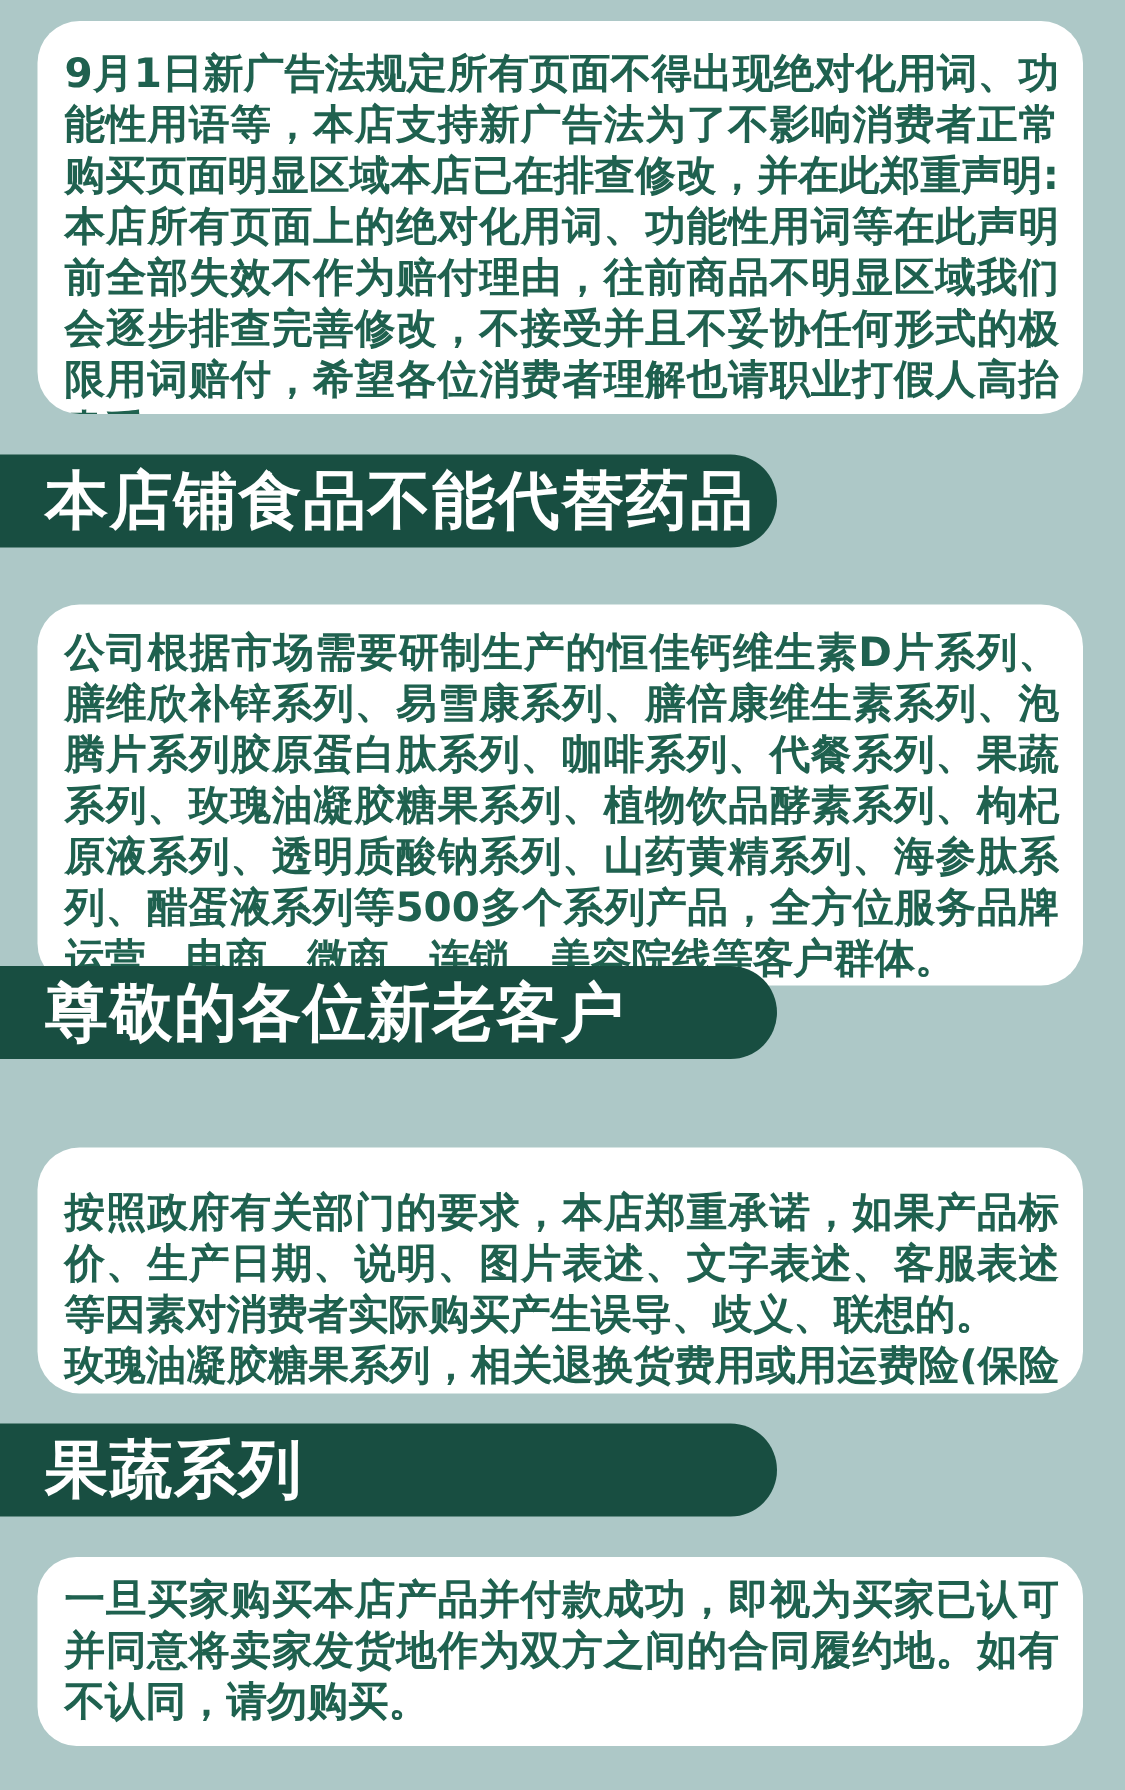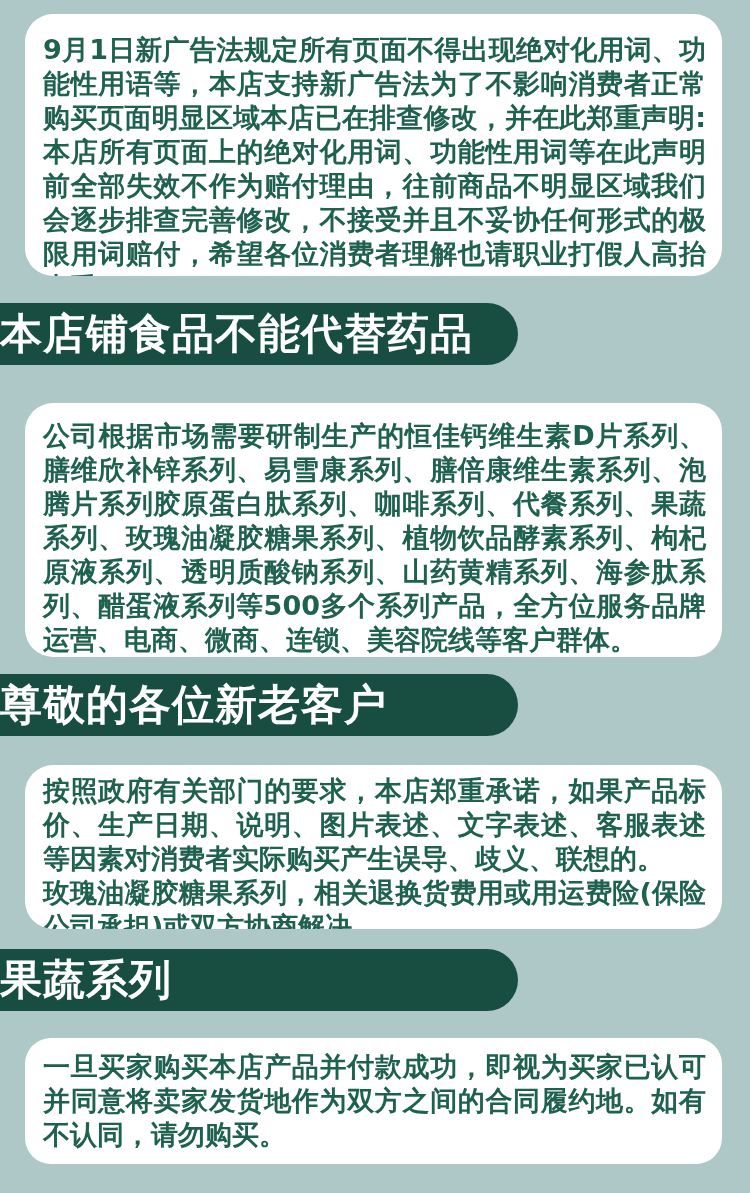--- a/index.html
+++ b/index.html
@@ -30,33 +30,34 @@
   }
   .card p { margin: 0; }
   .banner {
     position: absolute;
     left: 0;
     width: 518px;
     height: 62px;
     background: #184e41;
     border-radius: 0 31px 31px 0;
     box-sizing: border-box;
+    padding-left: 30px;
     color: #ffffff;
     font-size: 42px;
     font-weight: bold;
     line-height: 62px;
     letter-spacing: 1px;
     white-space: nowrap;
     overflow: hidden;
   }
   .card-intro    { top: 14px;   height: 262px; padding-top: 19px; }
   .banner-1      { top: 303px; }
   .card-products { top: 403px;  height: 254px; }
-  .banner-2      { top: 674px; }
-  .card-promise  { top: 765px;  height: 164px; padding-top: 9px; }
+  .banner-2      { top: 644px; }
+  .card-promise  { top: 765px;  height: 164px; padding-top: 27px; }
   .banner-3      { top: 949px; }
   .card-reminder { top: 1038px; height: 126px; padding-top: 12px; border-radius: 26px; }
 </style>
 </head>
 <body>
 
 <div class="page">
 
   <div class="card card-intro">
     <p>9月1日新广告法规定所有页面不得出现绝对化用词、功能性用语等，本店支持新广告法为了不影响消费者正常购买页面明显区域本店已在排查修改，并在此郑重声明:本店所有页面上的绝对化用词、功能性用词等在此声明前全部失效不作为赔付理由，往前商品不明显区域我们会逐步排查完善修改，不接受并且不妥协任何形式的极限用词赔付，希望各位消费者理解也请职业打假人高抬贵手。</p>

